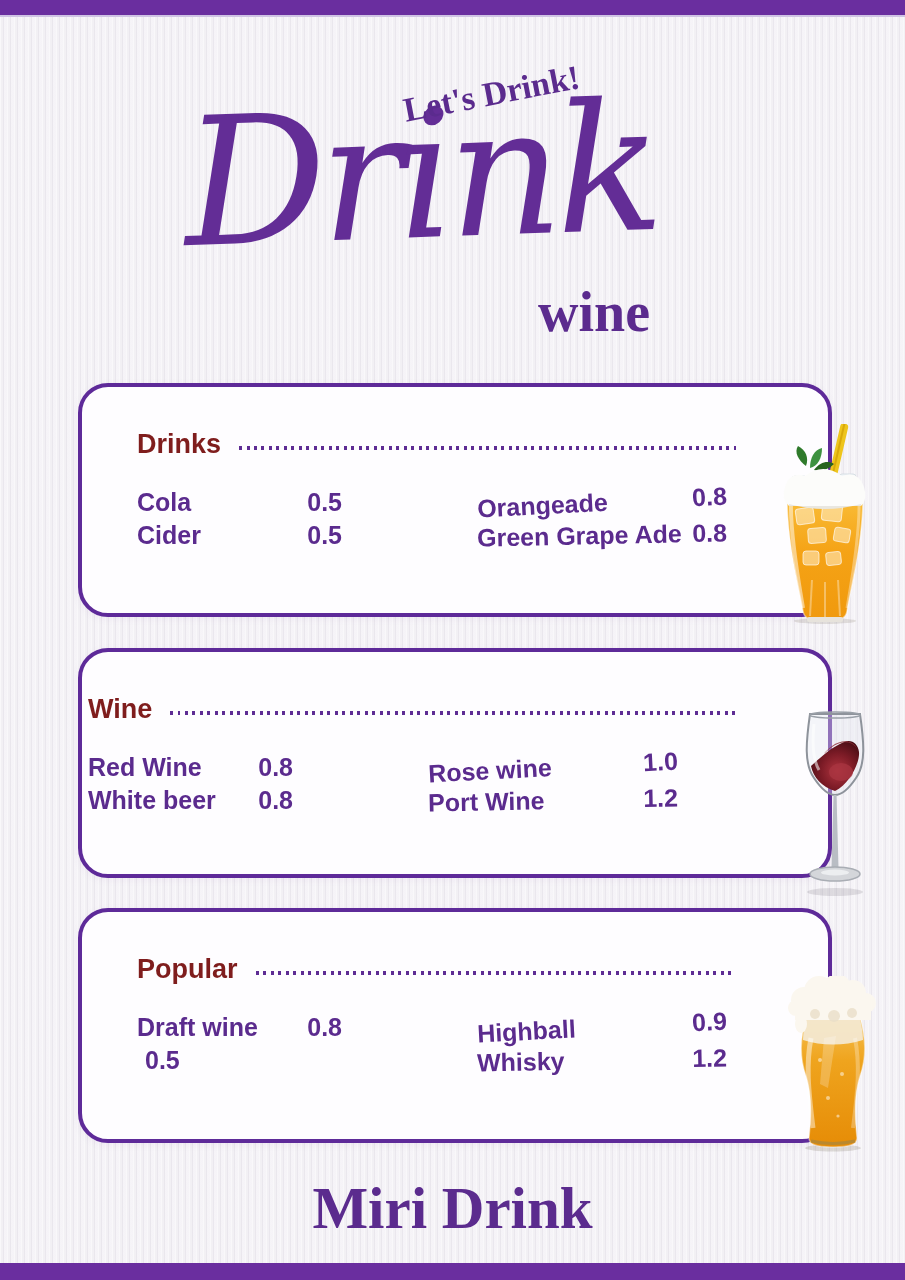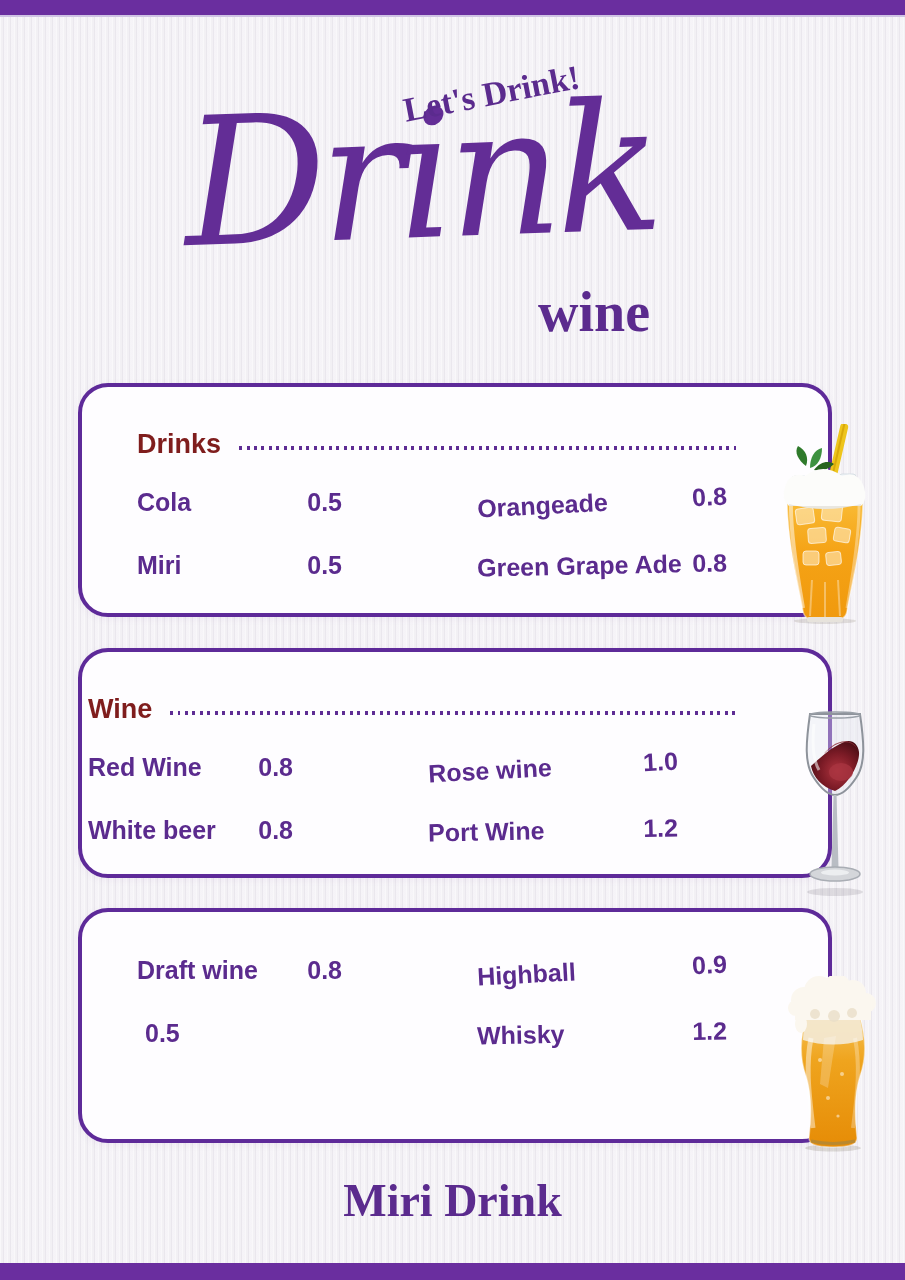--- a/index.html
+++ b/index.html
@@ -46,40 +46,40 @@
   .card-head{display:flex;align-items:center;margin-bottom:26px;}
   .card-head h2{
     margin:0;font-size:27px;font-weight:bold;color:#7f1d1d;white-space:nowrap;
     font-family:"Liberation Sans", sans-serif;
   }
   .leader{
     flex:1;height:4px;margin-left:18px;margin-right:42px;align-self:center;margin-top:6px;
     background:repeating-linear-gradient(90deg,#5e2c94 0 3px, rgba(0,0,0,0) 3px 7.5px);
   }
 
-  .grid{display:grid;grid-template-columns:340px 1fr;row-gap:30px;}
+  .grid{display:grid;grid-template-columns:340px 1fr;row-gap:0;}
   .cell{
     display:flex;justify-content:space-between;align-items:baseline;
     font-weight:bold;font-size:25px;line-height:1.3;color:#5b2b8e;
   }
   .cell:nth-child(odd){width:205px;}
   .cell:nth-child(even){width:250px;}
   .cell:nth-child(2){transform:rotate(-3deg);}
   .cell:nth-child(4){transform:rotate(-1.2deg);}
   .prc{margin-left:8px;white-space:nowrap;}
   .lbl{white-space:nowrap;}
 
   .art{position:absolute;z-index:5;}
   .art.juice{left:776px;top:424px;width:98px;height:200px;}
   .art.wine{left:784px;top:710px;width:102px;height:188px;}
   .art.beer{left:782px;top:976px;width:102px;height:176px;}
 
   .footer-brand{
     position:absolute;left:0;top:1174px;width:905px;text-align:center;
-    font-family:"Liberation Serif", serif;font-weight:bold;font-size:46px;color:#5b2b8e;z-index:2;
+    font-family:"Liberation Serif", serif;font-weight:bold;font-size:59px;color:#5b2b8e;z-index:2;
   }
 </style>
 </head>
 <body>
 
 <div class="page">
   <div class="bar top"></div>
 
   <div class="tagline">Let's Drink!</div>
   <div class="script-title">Drink</div>
@@ -93,21 +93,21 @@
     <div class="grid">
       <div class="cell">
         <span class="lbl">Cola</span>
         <span class="prc">0.5</span>
       </div>
       <div class="cell">
         <span class="lbl">Orangeade</span>
         <span class="prc">0.8</span>
       </div>
       <div class="cell">
-        <span class="lbl">Miri</span>
+        <span class="lbl">Cider</span>
         <span class="prc">0.5</span>
       </div>
       <div class="cell">
         <span class="lbl">Green Grape Ade</span>
         <span class="prc">0.8</span>
       </div>
     </div>
   </section>
 
   <section class="card c2">
@@ -129,20 +129,24 @@
         <span class="prc">0.8</span>
       </div>
       <div class="cell">
         <span class="lbl">Port Wine</span>
         <span class="prc">1.2</span>
       </div>
     </div>
   </section>
 
   <section class="card c3">
+    <div class="card-head">
+      <h2>Popular</h2>
+      <div class="leader"></div>
+    </div>
     <div class="grid">
       <div class="cell">
         <span class="lbl">Draft wine</span>
         <span class="prc">0.8</span>
       </div>
       <div class="cell">
         <span class="lbl">Highball</span>
         <span class="prc">0.9</span>
       </div>
       <div class="cell">

